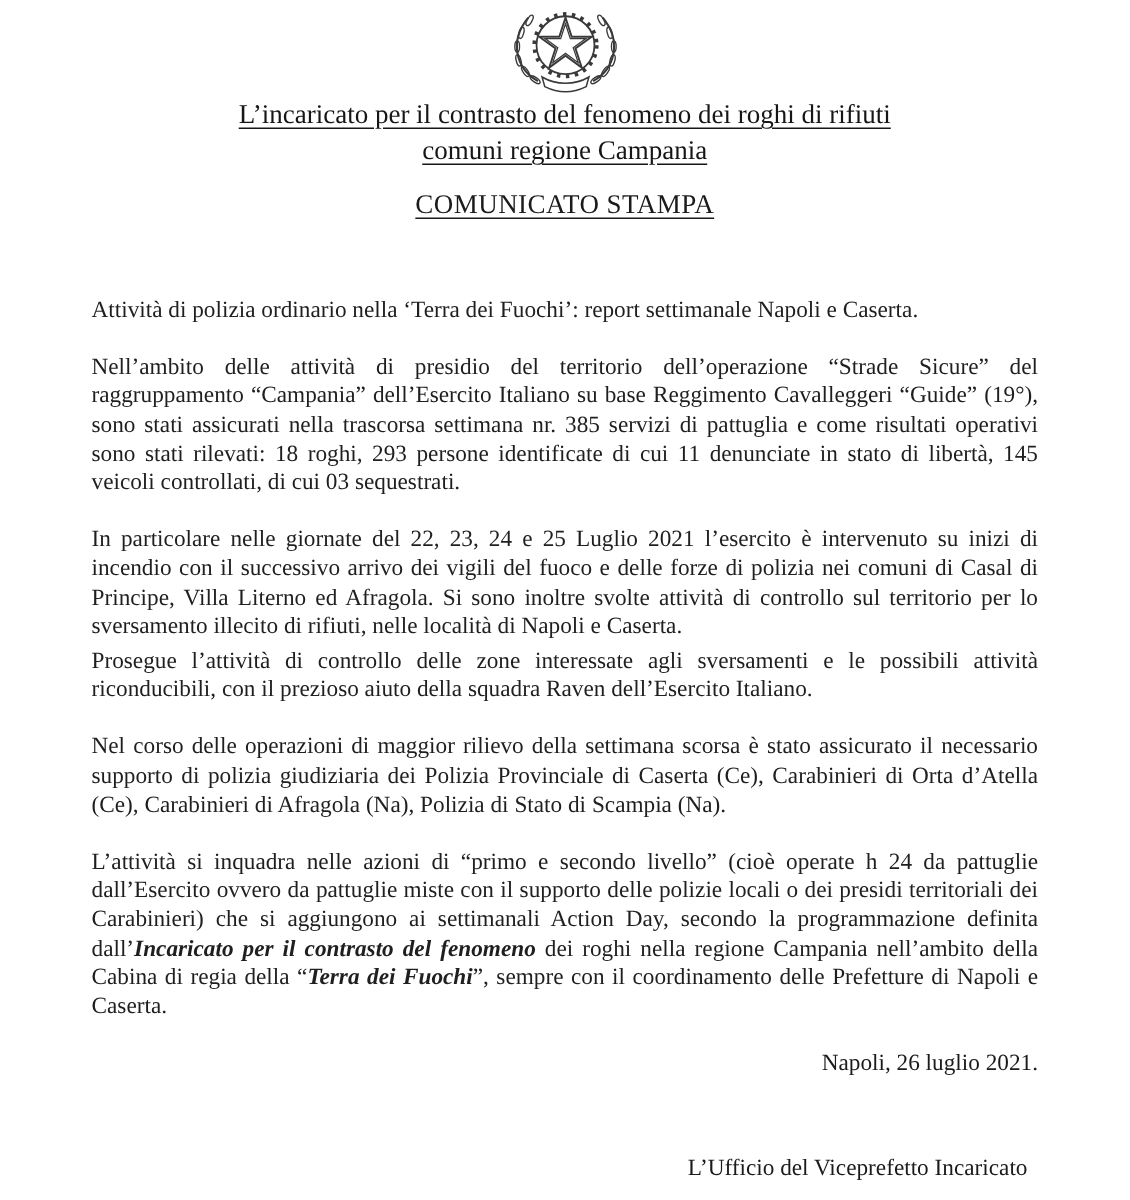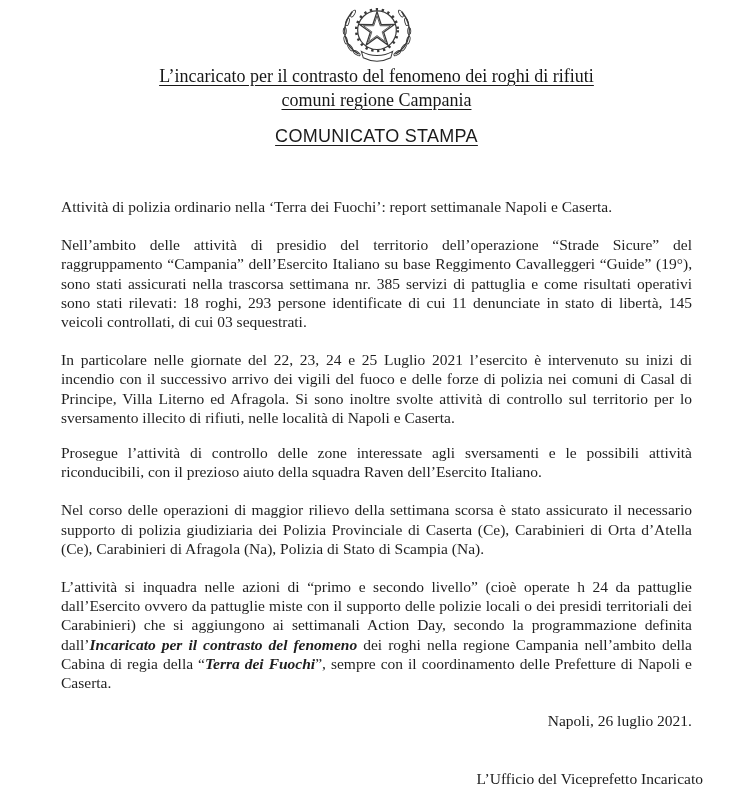--- a/index.html
+++ b/index.html
@@ -40,40 +40,41 @@
     font-size: 18px;
     line-height: 22px;
     font-weight: normal;
     letter-spacing: 0.3px;
     color: #1b1b1b;
   }
   .doc-subtitle .u {
     text-decoration: underline;
     text-underline-offset: 3px;
     text-decoration-thickness: 1.2px;
+    font-family: Liberation Serif, serif;
   }
   .doc-body {
     margin: 50px 61px 0 61px;
     font-size: 15.5px;
     line-height: 19.2px;
     text-align: justify;
     color: #1f1f1f;
   }
   .doc-body p { margin: 0 0 19px 0; }
-  .doc-body p.nogap { margin-bottom: 16px; }
+  .doc-body p.nogap { margin-bottom: 4px; }
   .doc-body b { font-weight: bold; font-style: italic; }
   .date-line {
     margin: 17px 61px 0 61px;
     font-size: 15.5px;
     line-height: 19.2px;
     text-align: right;
   }
   .signature-line {
     position: absolute;
-    right: 50px;
+    right: 68px;
     bottom: 12px;
     font-size: 15.5px;
     line-height: 19.2px;
     text-align: right;
   }
 </style>
 </head>
 <body>
 
 <div class="page">

